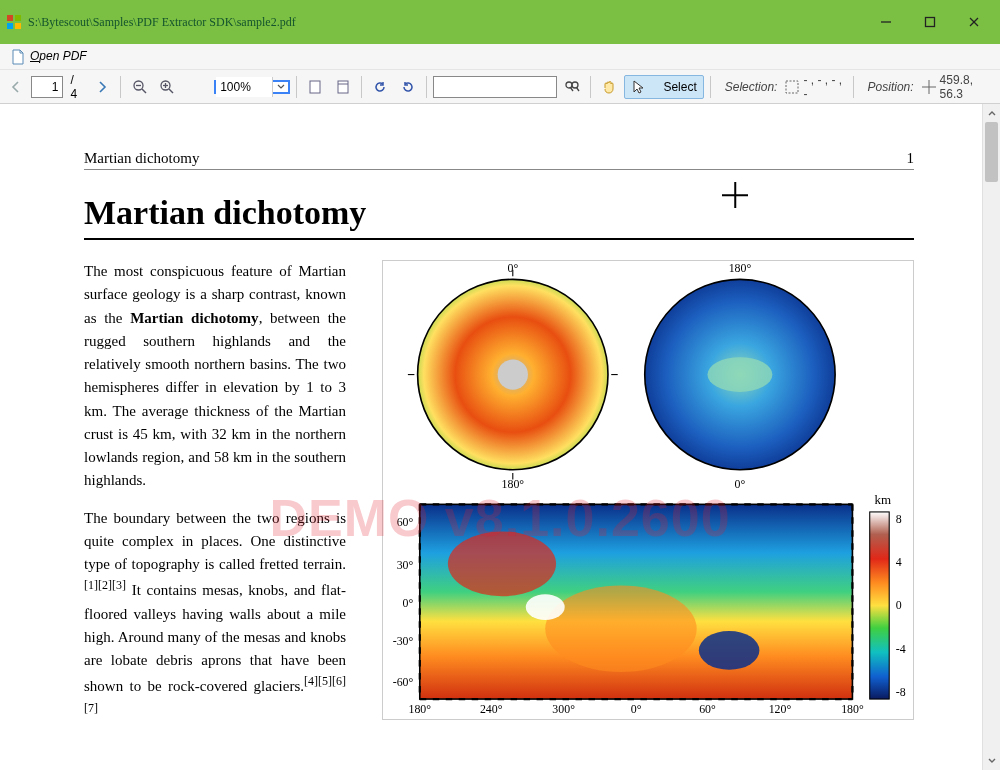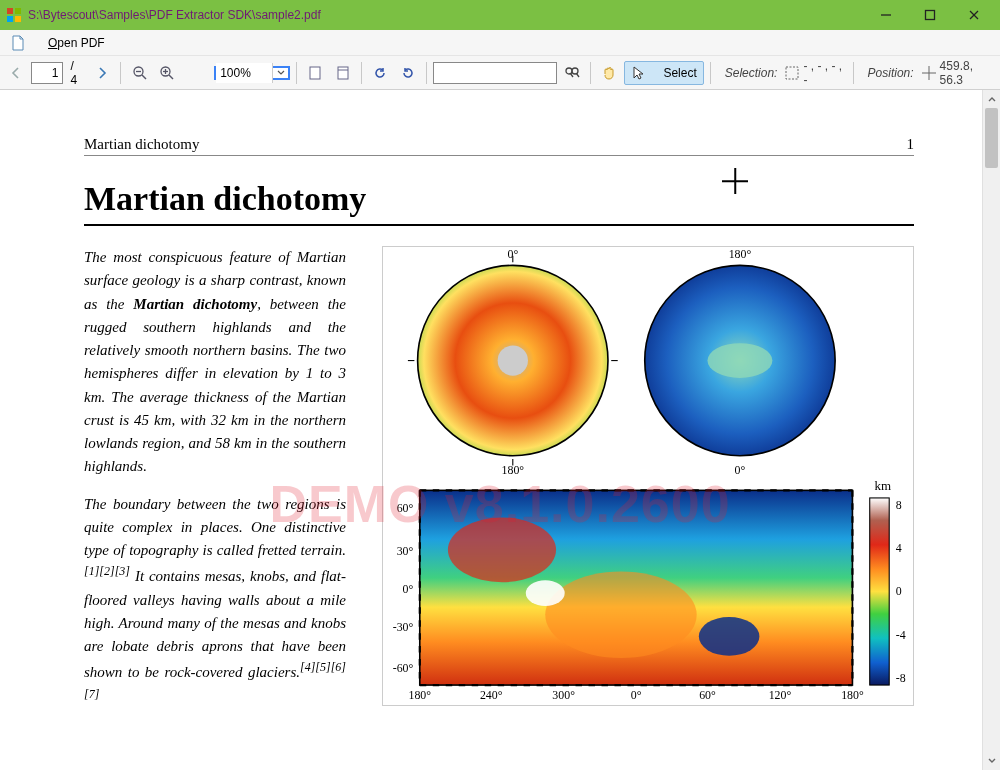--- a/index.html
+++ b/index.html
@@ -1,28 +1,28 @@
 <!DOCTYPE html>
 <html><head>
 <meta charset="utf-8">
 <style>
   * { box-sizing: border-box; }
   html, body { margin: 0; padding: 0; height: 100%; font-family: "Segoe UI", Tahoma, sans-serif; font-size: 12px; }
   body { background: #fff; width: 1000px; height: 770px; overflow: hidden; display: flex; flex-direction: column; }
 
   
-  .titlebar { background: #7bc043; height: 30px; display: flex; align-items: center; padding: 0 4px 0 6px; color: #701a75; }
+  .titlebar { background: #7bc043; height: 44px; display: flex; align-items: center; padding: 0 4px 0 6px; color: #14532d; font-family: Liberation Serif, serif; }
   .titlebar .appicon { width: 16px; height: 16px; margin-right: 6px; display: inline-flex; }
   .titlebar .title { flex: 1; font-size: 12px; }
   .titlebar .winbtn { width: 44px; height: 28px; display: inline-flex; align-items: center; justify-content: center; cursor: pointer; }
   .titlebar svg { display: block; }
 
   
   .menubar { height: 26px; border-bottom: 1px solid #e5e5e5; display: flex; align-items: center; padding: 0 4px; gap: 4px; background: #f6f6f6; }
-  .menubar .menuitem { padding: 3px 6px; border-radius: 2px; display: flex; align-items: center; gap: 22px; cursor: pointer; }
+  .menubar .menuitem { padding: 3px 6px; border-radius: 2px; display: flex; gap: 4px; cursor: pointer; font-style: italic; }
   .menubar .mnemonic { text-decoration: underline; }
 
   
   .toolbar { height: 34px; border-bottom: 1px solid #d0d0d0; background: #f6f6f6; display: flex; align-items: center; padding: 0 4px; gap: 3px; }
   .tbtn { width: 26px; height: 26px; display: inline-flex; align-items: center; justify-content: center; border-radius: 2px; cursor: pointer; }
   .tdiv { width: 1px; height: 22px; background: #c8c8c8; margin: 0 3px; }
   .pagebox { width: 32px; height: 22px; border: 1px solid #888; background: #fff; text-align: right; padding: 0 4px; font-size: 12px; }
   .pagecount { padding: 0 4px; }
   .zoomfield { display: flex; align-items: center; height: 14px; border: 2px solid #3b82f6; background: #fff; margin-left: 32px; }
   .zoomfield input { border: 0; width: 56px; height: 20px; padding: 0 4px; font-size: 12px; outline: none; }
@@ -43,21 +43,21 @@
   .page { position: absolute; left: 12px; right: 22px; top: 4px; bottom: 0; background: #fff; padding: 42px 64px 0 72px; overflow: hidden; font-family: "Times New Roman", Georgia, serif; color: #000; font-size: 15px; }
 
   .pghead { display: flex; align-items: baseline; border-bottom: 1px solid #888; padding-bottom: 2px; margin-bottom: 24px; font-size: 15px; }
   .pghead .rh { flex: 1; }
   .pghead .pn { }
 
   .doc-title { font-size: 34px; font-weight: bold; border-bottom: 2px solid #000; padding-bottom: 6px; margin-bottom: 20px; }
 
   .doc-body { position: relative; }
   .doc-body .col { width: 278px; text-align: justify; line-height: 1.55; }
-  .doc-body .col p { margin: 0 16px 14px 0; font-style: italic; }
+  .doc-body .col p { margin: 0 16px 14px 0; }
   .doc-body .figure { position: absolute; left: 298px; right: 0; top: 0; border: 1px solid #ccc; background: #fff; }
 
   .strongterm { font-weight: bold; }
   sup.ref { font-size: 12px; }
 
   .watermark {
     position: absolute; left: 50%; top: 414px; transform: translate(-50%, -50%);
     font-size: 52px; font-weight: bold; color: rgba(227, 30, 45, 0.24);
     white-space: nowrap; letter-spacing: 1px; pointer-events: none; user-select: none;
   }

